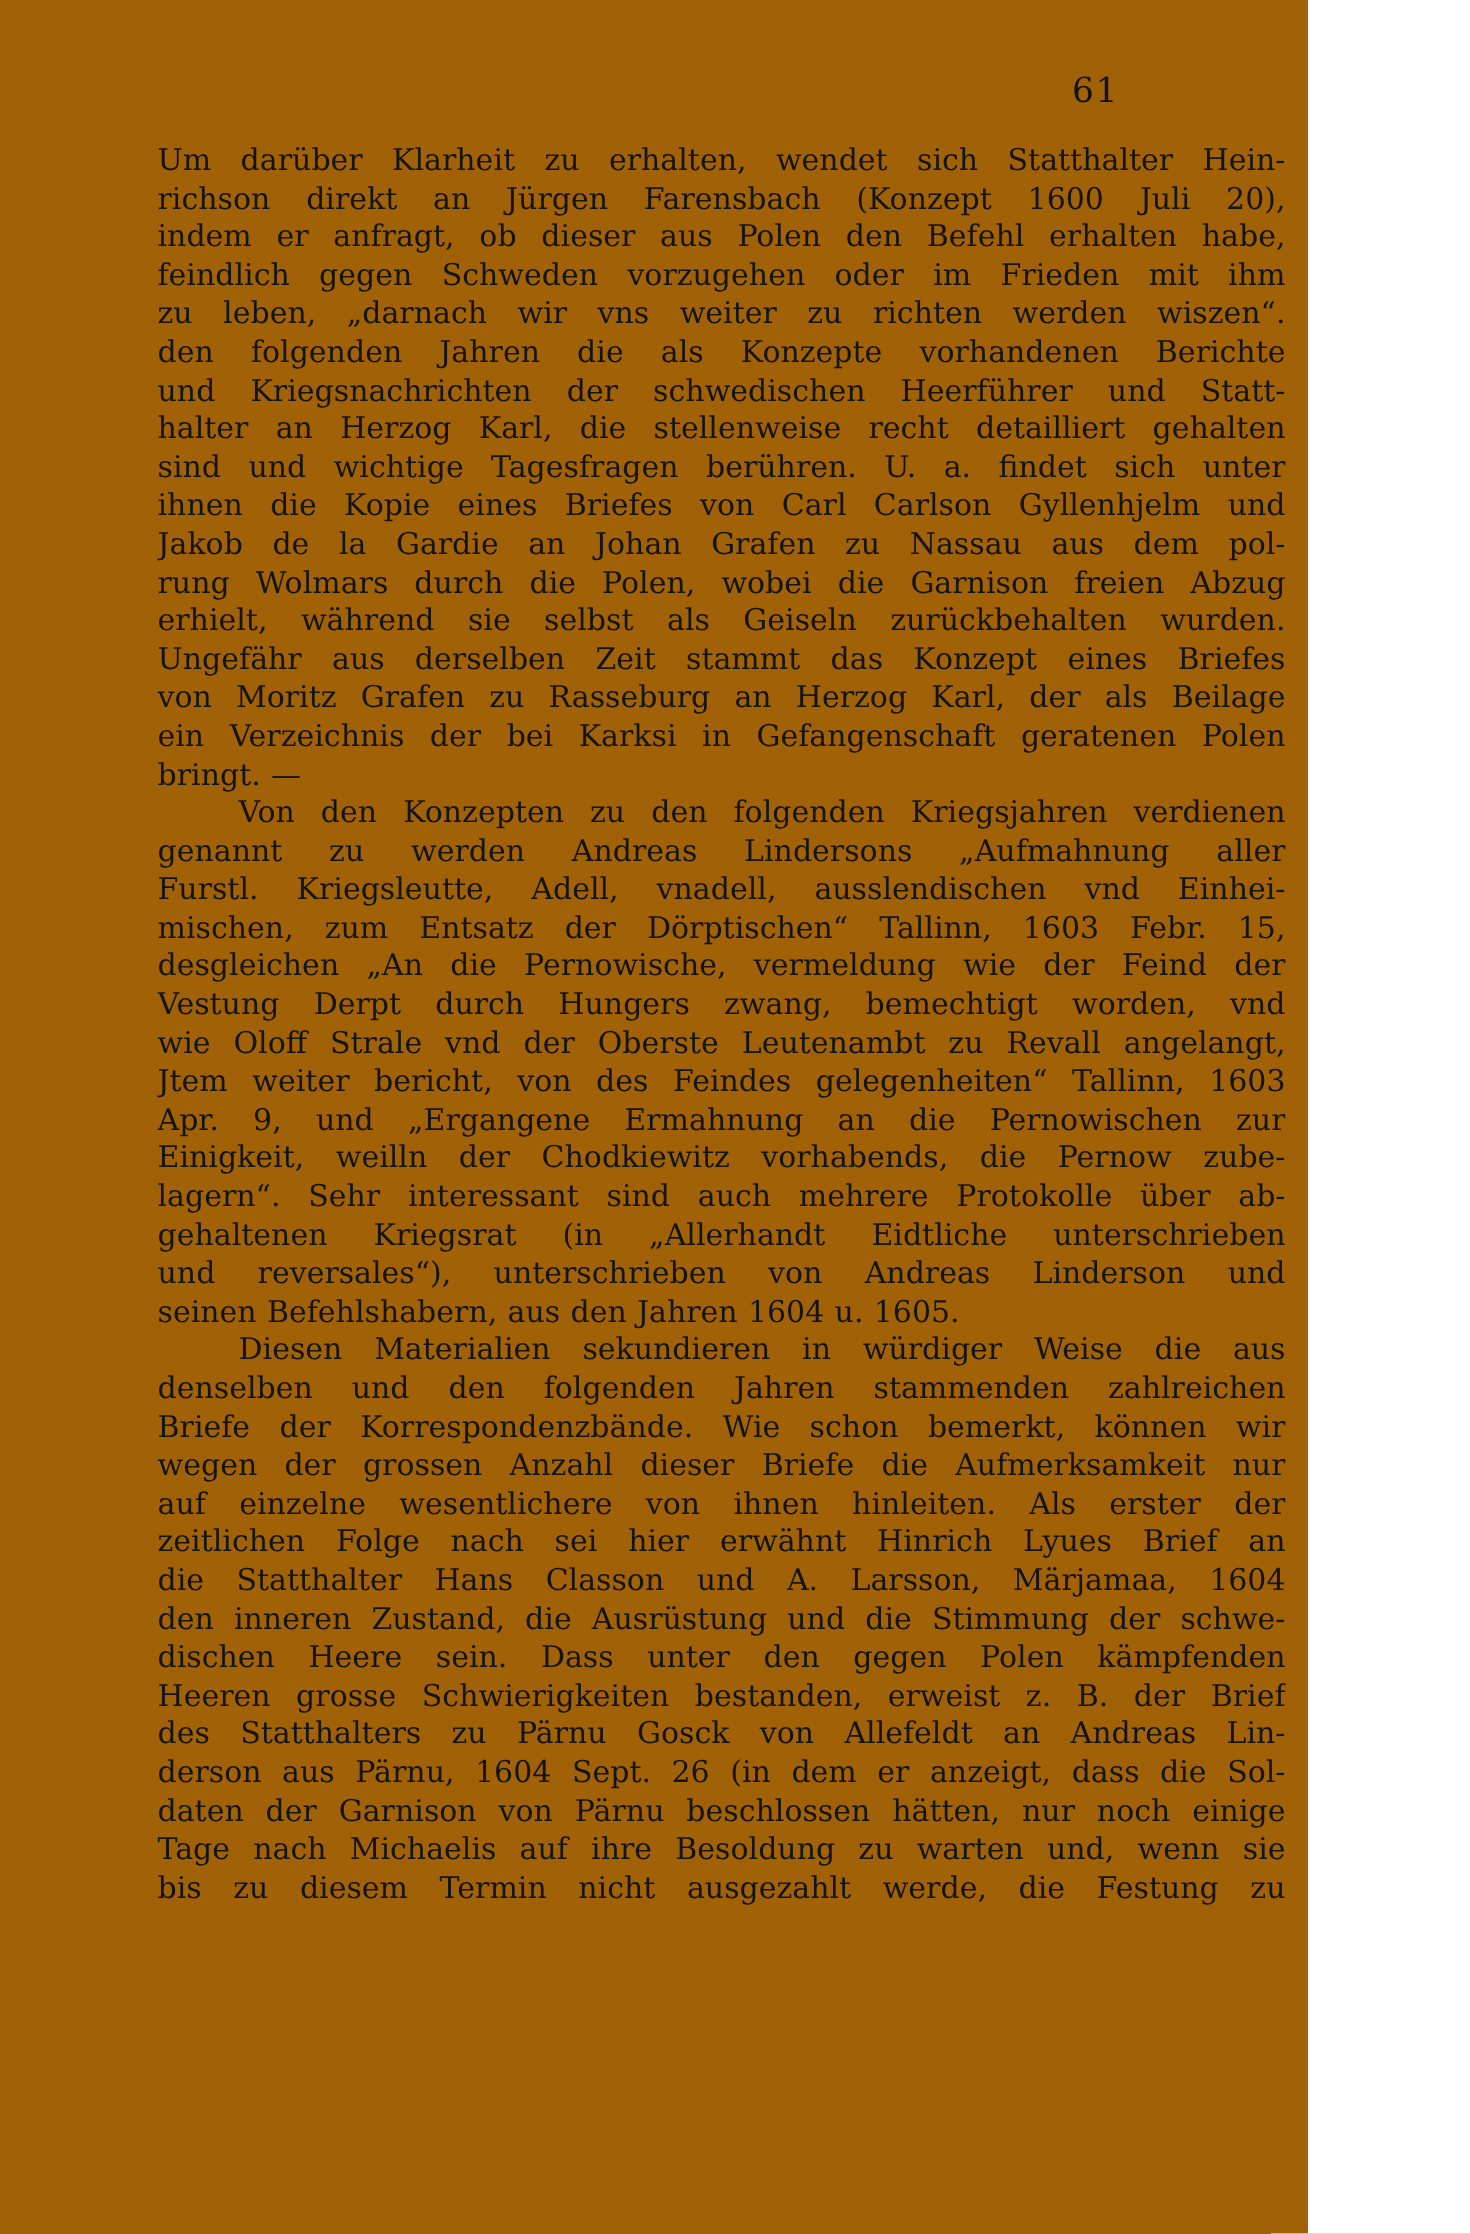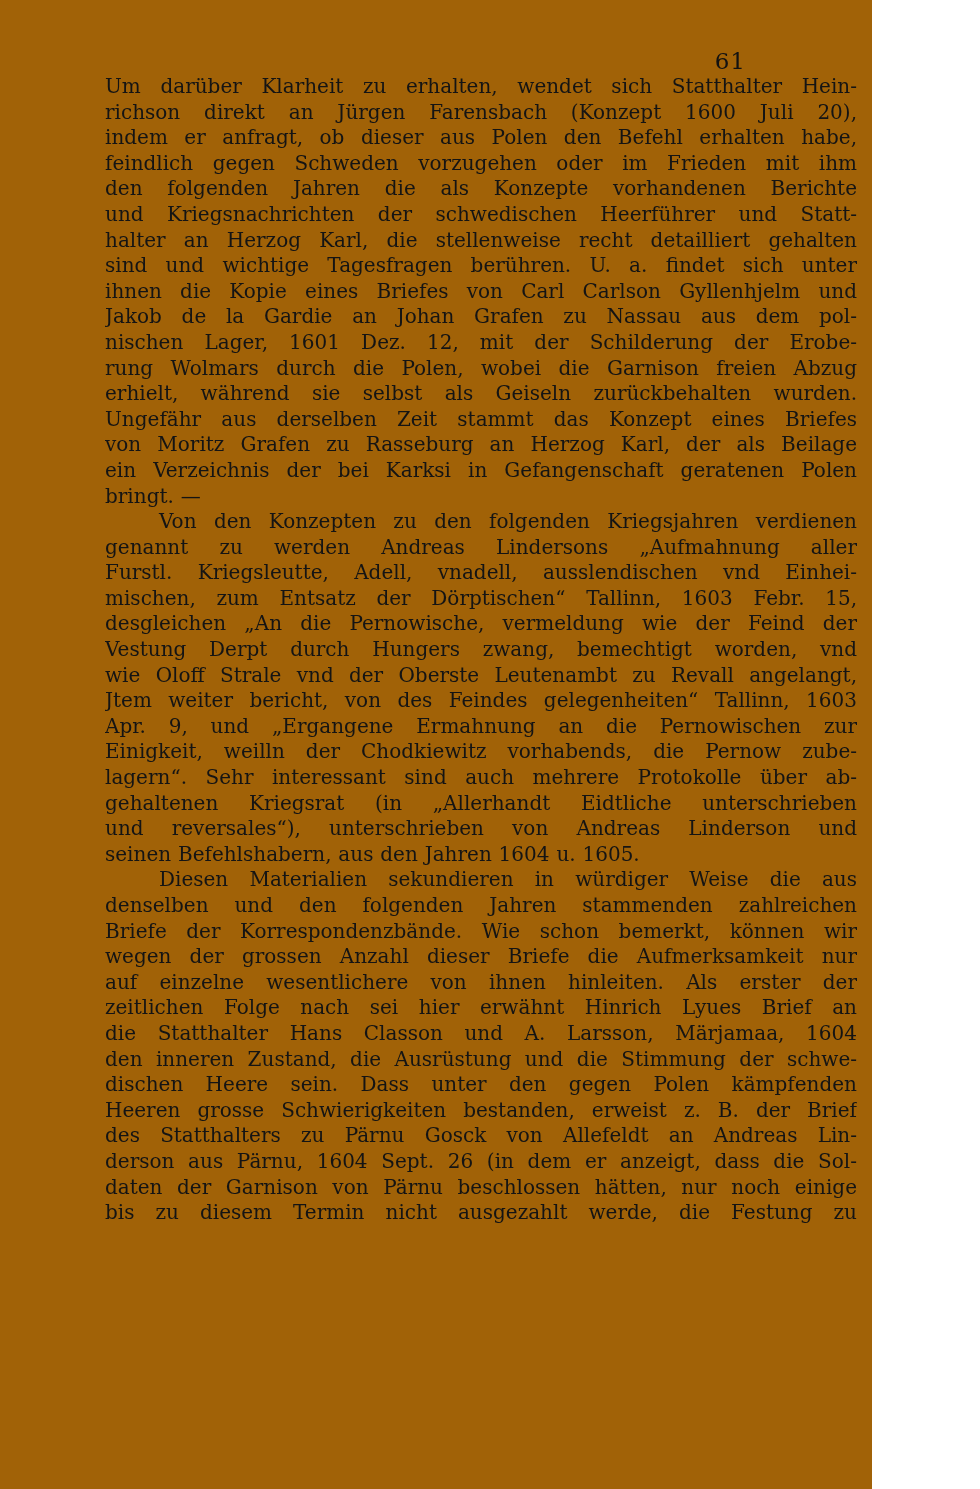--- a/index.html
+++ b/index.html
@@ -20,21 +20,21 @@
     position: absolute;
     top: 48px;
     right: 126px;
     font-size: 23px;
     letter-spacing: 1px;
     color: #121212;
   }
   .text-block {
     position: absolute;
     left: 105px;
-    top: 74px;
+    top: 94px;
     width: 752px;
   }
   .paragraph {
     margin: 0;
     padding: 0;
   }
   .line {
     height: 25.6px;
     line-height: 25.6px;
     font-size: 20px;
@@ -55,27 +55,27 @@
 <body>
 
 <div class="page">
   <div class="page-number">61</div>
   <div class="text-block" id="text-block">
       <div class="paragraph">
         <div class="line">Um darüber Klarheit zu erhalten, wendet sich Statthalter Hein-</div>
         <div class="line">richson direkt an Jürgen Farensbach (Konzept 1600 Juli 20),</div>
         <div class="line">indem er anfragt, ob dieser aus Polen den Befehl erhalten habe,</div>
         <div class="line">feindlich gegen Schweden vorzugehen oder im Frieden mit ihm</div>
+        <div class="line">zu leben, „darnach wir vns weiter zu richten werden wiszen“.</div>
         <div class="line">den folgenden Jahren die als Konzepte vorhandenen Berichte</div>
         <div class="line">und Kriegsnachrichten der schwedischen Heerführer und Statt-</div>
         <div class="line">halter an Herzog Karl, die stellenweise recht detailliert gehalten</div>
         <div class="line">sind und wichtige Tagesfragen berühren. U. a. findet sich unter</div>
         <div class="line">ihnen die Kopie eines Briefes von Carl Carlson Gyllenhjelm und</div>
         <div class="line">Jakob de la Gardie an Johan Grafen zu Nassau aus dem pol-</div>
-        <div class="line">nischen Lager, 1601 Dez. 12, mit der Schilderung der Erobe-</div>
         <div class="line">rung Wolmars durch die Polen, wobei die Garnison freien Abzug</div>
         <div class="line">erhielt, während sie selbst als Geiseln zurückbehalten wurden.</div>
         <div class="line">Ungefähr aus derselben Zeit stammt das Konzept eines Briefes</div>
         <div class="line">von Moritz Grafen zu Rasseburg an Herzog Karl, der als Beilage</div>
         <div class="line">ein Verzeichnis der bei Karksi in Gefangenschaft geratenen Polen</div>
         <div class="line no-stretch">bringt. —</div>
       </div>
       <div class="paragraph">
         <div class="line indent">Von den Konzepten zu den folgenden Kriegsjahren verdienen</div>
         <div class="line">genannt zu werden Andreas Lindersons „Aufmahnung aller</div>
@@ -99,16 +99,17 @@
         <div class="line">wegen der grossen Anzahl dieser Briefe die Aufmerksamkeit nur</div>
         <div class="line">auf einzelne wesentlichere von ihnen hinleiten. Als erster der</div>
         <div class="line">zeitlichen Folge nach sei hier erwähnt Hinrich Lyues Brief an</div>
         <div class="line">die Statthalter Hans Classon und A. Larsson, Märjamaa, 1604</div>
         <div class="line">den inneren Zustand, die Ausrüstung und die Stimmung der schwe-</div>
         <div class="line">dischen Heere sein. Dass unter den gegen Polen kämpfenden</div>
         <div class="line">Heeren grosse Schwierigkeiten bestanden, erweist z. B. der Brief</div>
         <div class="line">des Statthalters zu Pärnu Gosck von Allefeldt an Andreas Lin-</div>
         <div class="line">derson aus Pärnu, 1604 Sept. 26 (in dem er anzeigt, dass die Sol-</div>
         <div class="line">daten der Garnison von Pärnu beschlossen hätten, nur noch einige</div>
+        <div class="line">Tage nach Michaelis auf ihre Besoldung zu warten und, wenn sie</div>
         <div class="line">bis zu diesem Termin nicht ausgezahlt werde, die Festung zu</div>
       </div>
     </div>
 </div>
 
 </body></html>

